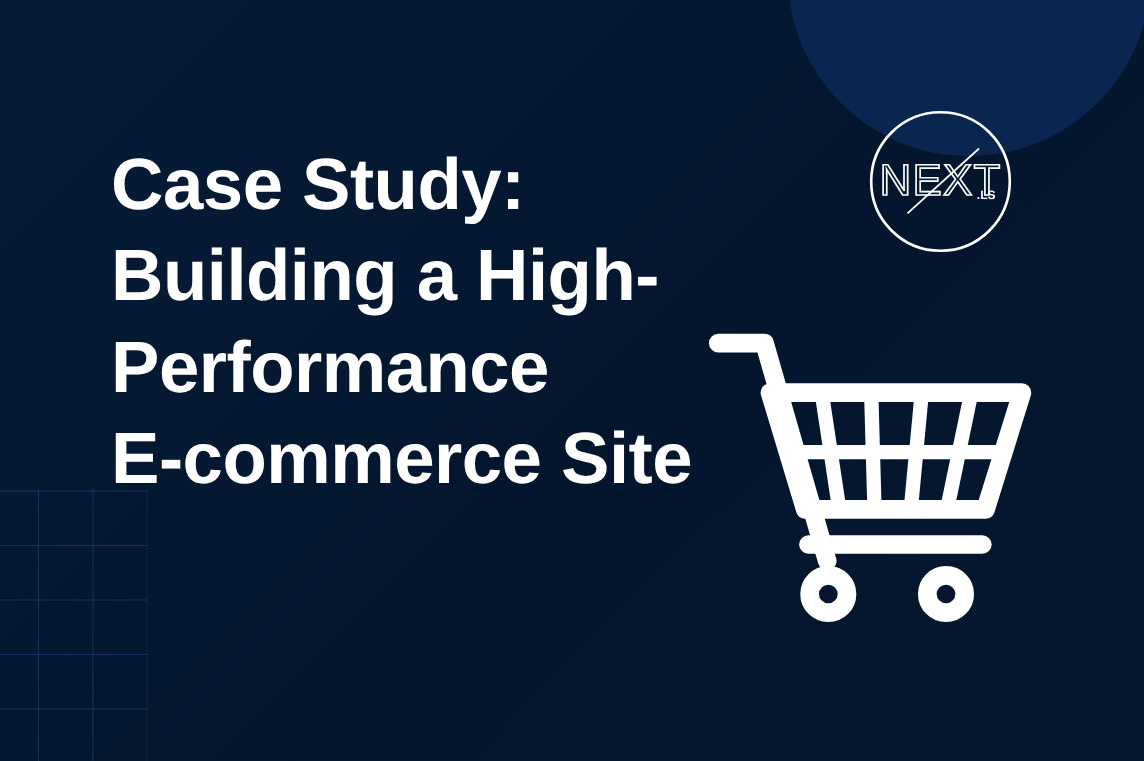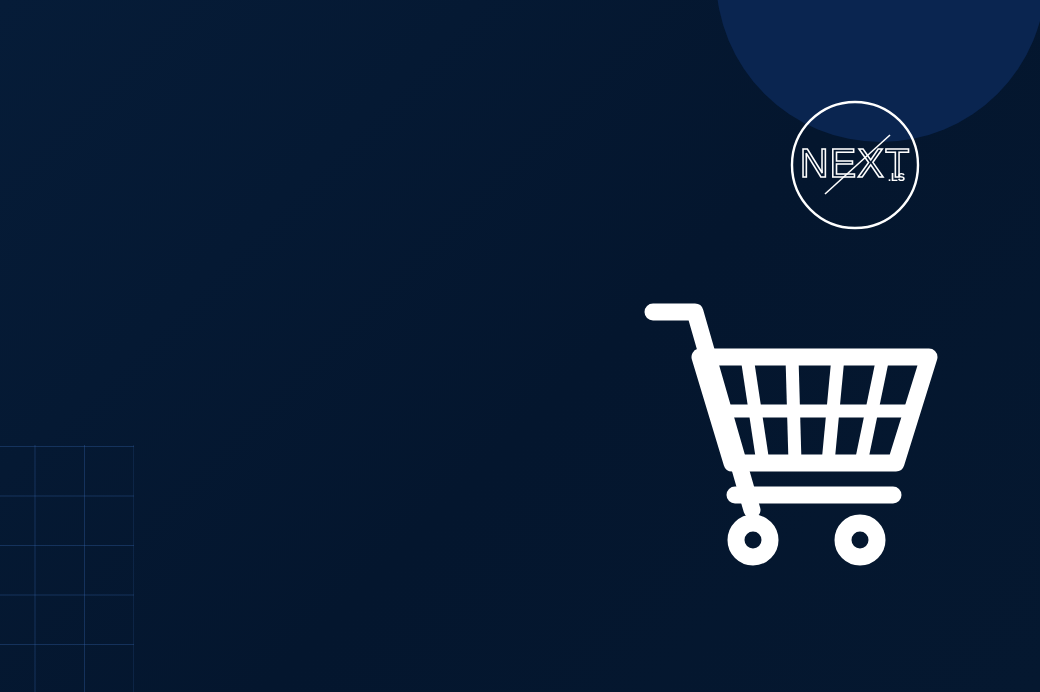--- a/index.html
+++ b/index.html
@@ -79,20 +79,24 @@
   .cart svg { display: block; }
 </style>
 </head>
 <body>
 
 <div id="slide">
 
   <div class="bg-circle"></div>
   <div class="bg-grid"></div>
 
+  <h1 class="headline">Case Study:
+Building a High-
+Performance
+E-commerce Site</h1>
 
   <div class="logo">
     <svg width="132" height="132" viewBox="0 0 132 132">
       <circle cx="66" cy="66" r="63" fill="none" stroke="#ffffff" stroke-width="2.4"></circle>
 
       <line x1="36" y1="95" x2="101" y2="36" stroke="#ffffff" stroke-width="1.6"></line>
       <text x="66" y="78" text-anchor="middle" font-family="'Liberation Sans', sans-serif" font-size="40" letter-spacing="1" fill="none" stroke="#ffffff" stroke-width="1.5">NEXT</text>
       <text x="99" y="82" text-anchor="start" font-family="'Liberation Sans', sans-serif" font-size="11" font-weight="700" fill="#ffffff">.LS</text>
     </svg>
   </div>

